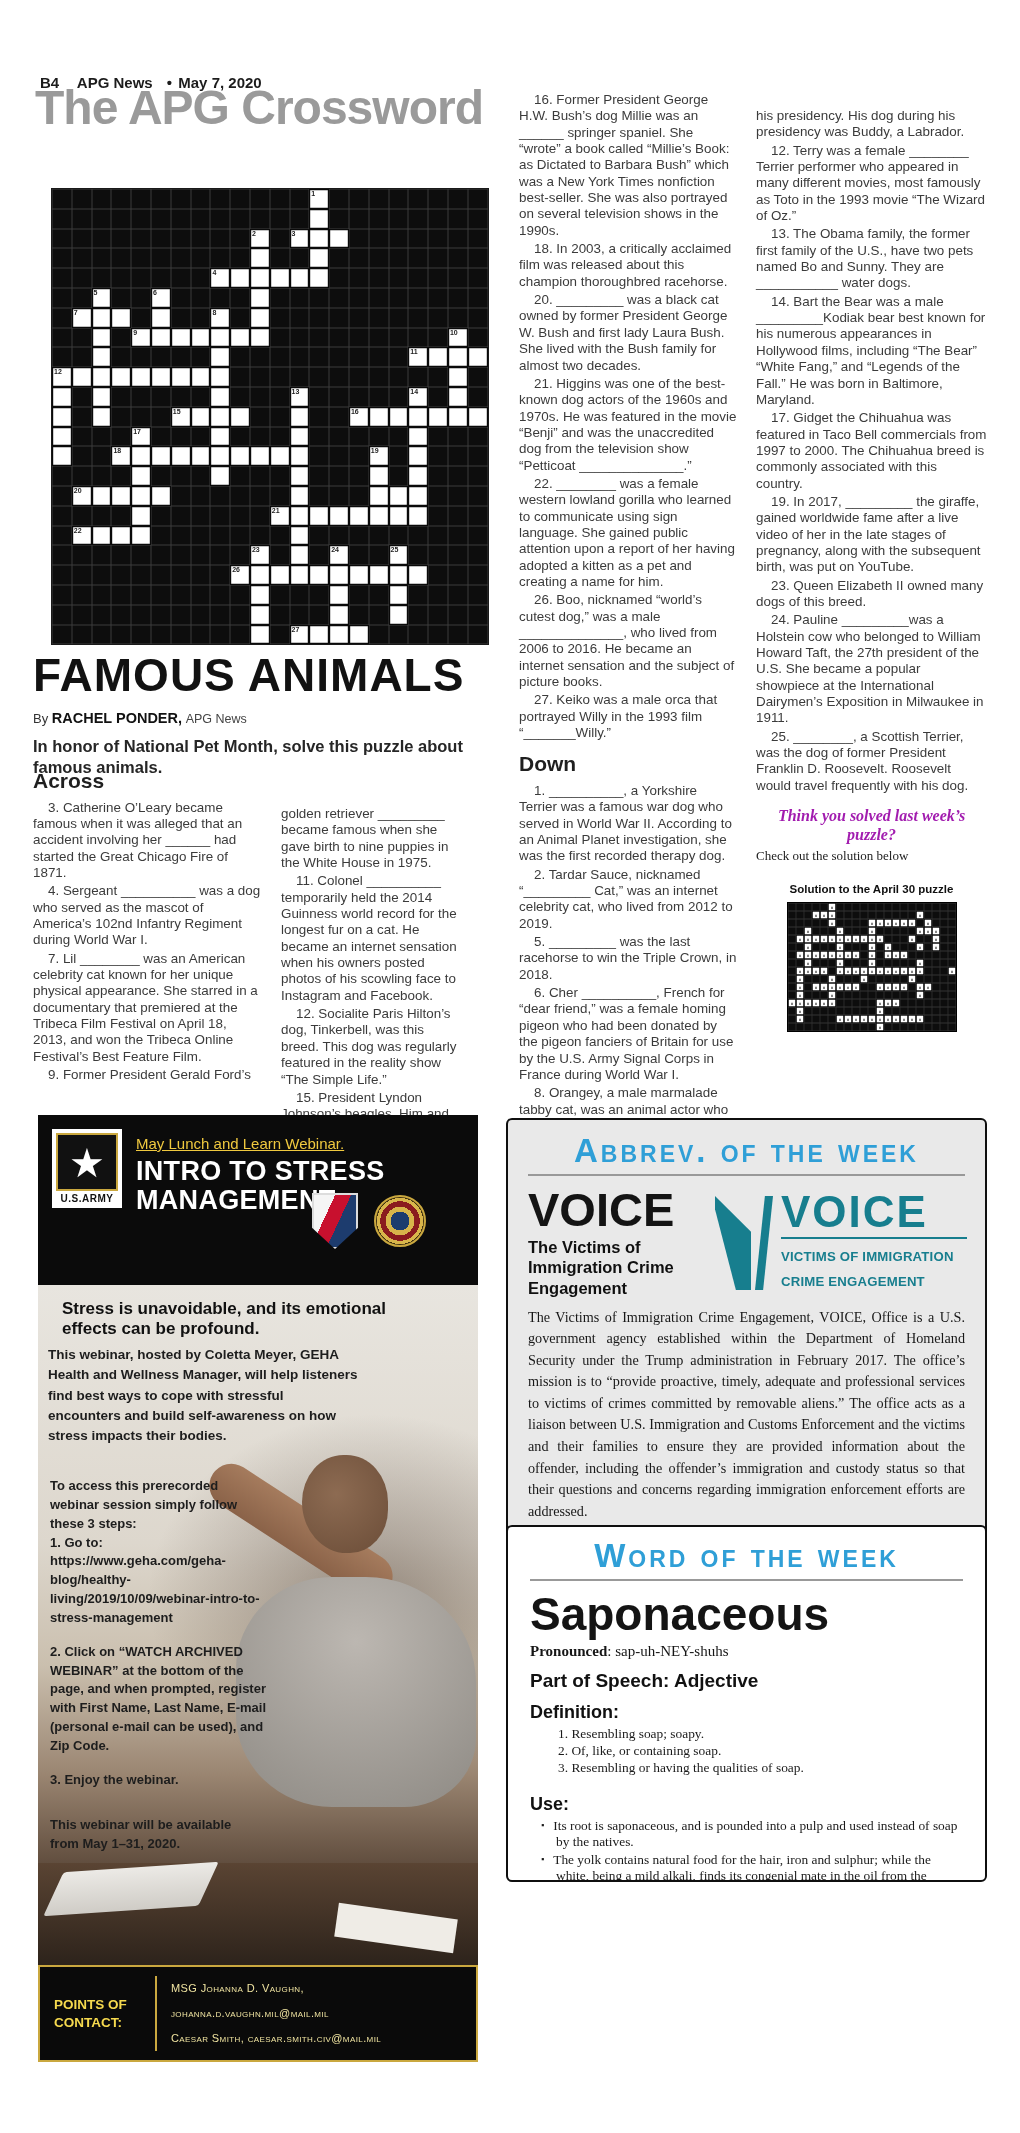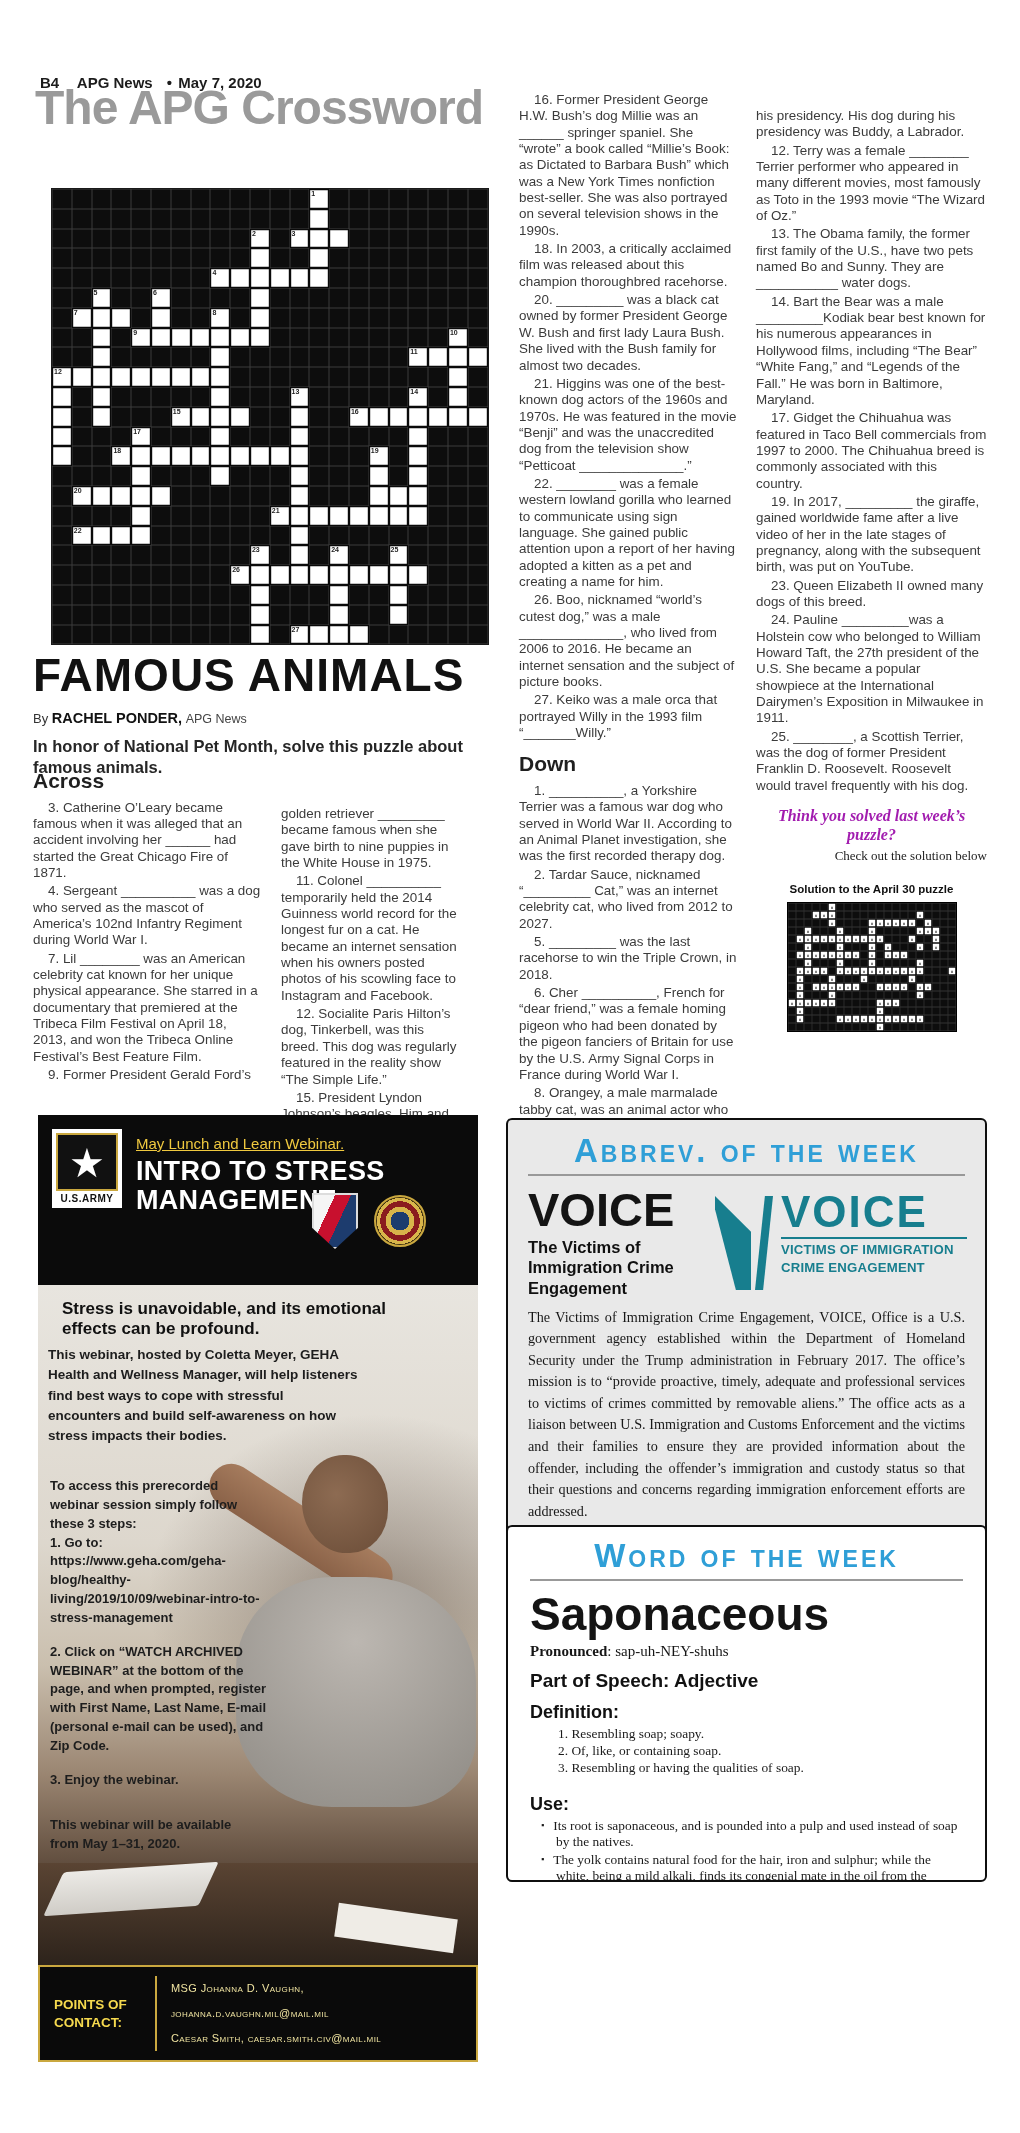--- a/index.html
+++ b/index.html
@@ -34,21 +34,21 @@
   .col { position:absolute; font-size:13.4px; line-height:1.22; color:#3b3b3b; }
   .clues p { margin:0 0 2px; text-indent:15px; }
   .clues p.flush { text-indent:0; }
   #col1 { left:33px;  top:768px; width:229px; }
   #col2 { left:281px; top:806px; width:184px; }
   #col3 { left:519px; top:92px;  width:219px; }
   #col4 { left:756px; top:108px; width:231px; }
 
   .teaser1 { font-family:"Liberation Serif", serif; font-style:italic; font-weight:bold;
     font-size:16px; line-height:1.2; text-align:center; color:#a21caf; margin-top:12px; }
-  .teaser2 { font-family:"Liberation Serif", serif; font-size:13px; text-align:right; color:#222; margin-top:4px; }
+  .teaser2 { font-family:"Liberation Serif", serif; font-size:13px; text-align:left; color:#222; margin-top:4px; }
   .solcap { font-size:11.5px; font-weight:bold; text-align:center; color:#111; margin-top:18px; }
   .sgrid { display:grid; grid-template-columns:repeat(21,8px); grid-auto-rows:8px;
     width:170px; margin:6px auto 0; background:#101010; border:1px solid #000; }
   .sgrid .b { background:#0d0d0d; box-shadow:inset 0 0 0 0.4px #343434; }
   .sgrid .w { background:radial-gradient(circle at 50% 58%, #858585 0 1.1px, #fff 1.3px);
     box-shadow:inset 0 0 0 0.8px #101010; }
 
   
   .wbox { position:absolute; border:2px solid #0f0f0f; border-radius:6px; overflow:hidden; }
   #voice { left:506px; top:1118px; width:481px; height:427px; background:#e9e9e9; padding:14px 20px; }
@@ -58,21 +58,21 @@
   .vword { font-size:47px; font-weight:bold; color:#141414; line-height:1; margin:10px 0 4px; }
   .vsub  { font-weight:bold; font-size:16.5px; line-height:1.25; color:#101010; width:175px; }
   .vlogo { position:absolute; right:18px; top:70px; width:252px; height:112px; }
   .vmark { position:absolute; left:0; top:6px; width:58px; height:94px; }
   .vmark i { position:absolute; display:block; background:#177e8e; }
   .vmark .t1 { left:0; top:0; width:36px; height:94px; clip-path:polygon(0 0,100% 38%,100% 100%,58% 100%,0 14%); }
   .vmark .t2 { left:40px; top:0; width:18px; height:94px; clip-path:polygon(55% 0,100% 0,45% 100%,0 100%); }
   .vright { position:absolute; left:66px; top:0; width:186px; }
   .vlw { font-size:44px; font-weight:bold; letter-spacing:2px; color:#177e8e; line-height:1;
     border-bottom:2px solid #177e8e; padding-bottom:3px; }
-  .vls { font-size:13.2px; font-weight:bold; color:#177e8e; letter-spacing:0.2px; line-height:1.15; margin-top:3px; }
+  .vls { font-size:13.2px; font-weight:bold; color:#177e8e; letter-spacing:0.2px; line-height:1.15; margin-top:10px; }
   .vbody { font-family:"Liberation Serif", serif; font-size:14.2px; line-height:1.52; text-align:justify;
     color:#181818; margin-top:8px; }
   .byl { text-align:right; font-size:14px; color:#222; margin-top:14px; }
   .byl b { font-size:15px; color:#0e0e0e; }
   .byl .org { font-size:12.5px; }
 
   .wword { font-size:46px; font-weight:bold; color:#141414; line-height:1; margin:10px 0 6px; }
   .pron { font-family:"Liberation Serif", serif; font-size:15px; color:#161616; margin:0 0 10px; }
   .pos  { font-size:19px; font-weight:bold; color:#111; margin:0 0 10px; }
   .subhead { font-size:18px; font-weight:bold; color:#111; margin:0 0 3px; }
@@ -735,21 +735,21 @@
         <p class="clue">18. In 2003, a critically acclaimed film was released about this champion thoroughbred racehorse.</p>
         <p class="clue">20. _________ was a black cat owned by former President George W. Bush and first lady Laura Bush. She lived with the Bush family for almost two decades.</p>
         <p class="clue">21. Higgins was one of the best-known dog actors of the 1960s and 1970s. He was featured in the movie “Benji” and was the unaccredited dog from the television show “Petticoat ______________.”</p>
         <p class="clue">22. ________ was a female western lowland gorilla who learned to communicate using sign language. She gained public attention upon a report of her having adopted a kitten as a pet and creating a name for him.</p>
         <p class="clue">26. Boo, nicknamed “world’s cutest dog,” was a male ______________, who lived from 2006 to 2016. He became an internet sensation and the subject of picture books.</p>
         <p class="clue">27. Keiko was a male orca that portrayed Willy in the 1993 film “_______Willy.”</p>
       </div>
     <div class="seclabel down">Down</div>
     <div class="clues">
         <p class="clue">1. __________, a Yorkshire Terrier was a famous war dog who served in World War II. According to an Animal Planet investigation, she was the first recorded therapy dog.</p>
-        <p class="clue">2. Tardar Sauce, nicknamed “_________ Cat,” was an internet celebrity cat, who lived from 2012 to 2027.</p>
+        <p class="clue">2. Tardar Sauce, nicknamed “_________ Cat,” was an internet celebrity cat, who lived from 2012 to 2019.</p>
         <p class="clue">5. _________ was the last racehorse to win the Triple Crown, in 2018.</p>
         <p class="clue">6. Cher __________, French for “dear friend,” was a female homing pigeon who had been donated by the pigeon fanciers of Britain for use by the U.S. Army Signal Corps in France during World War I.</p>
         <p class="clue">8. Orangey, a male marmalade tabby cat, was an animal actor who was in several films during the 1950s and 1960s, including the 1961 movie, “________ at Tiffany’s.”</p>
         <p class="clue">10. __________ was the pet cat of former President Bill Clinton during</p>
       </div>
   </div>
   <div class="col" id="col4">
     <div class="clues">
         <p class="clue flush">his presidency. His dog during his presidency was Buddy, a Labrador.</p>
         <p class="clue">12. Terry was a female ________ Terrier performer who appeared in many different movies, most famously as Toto in the 1993 movie “The Wizard of Oz.”</p>

